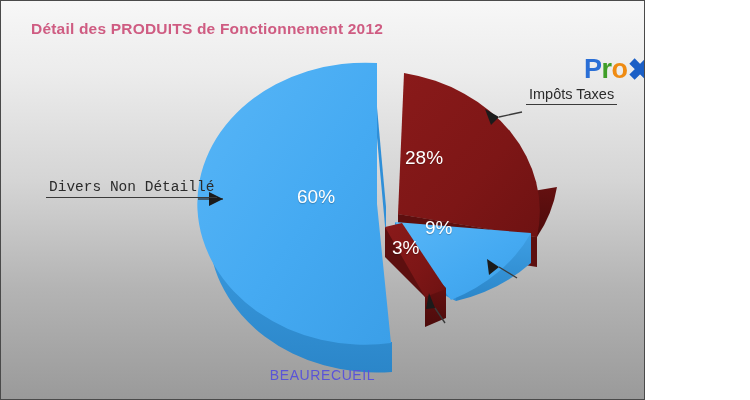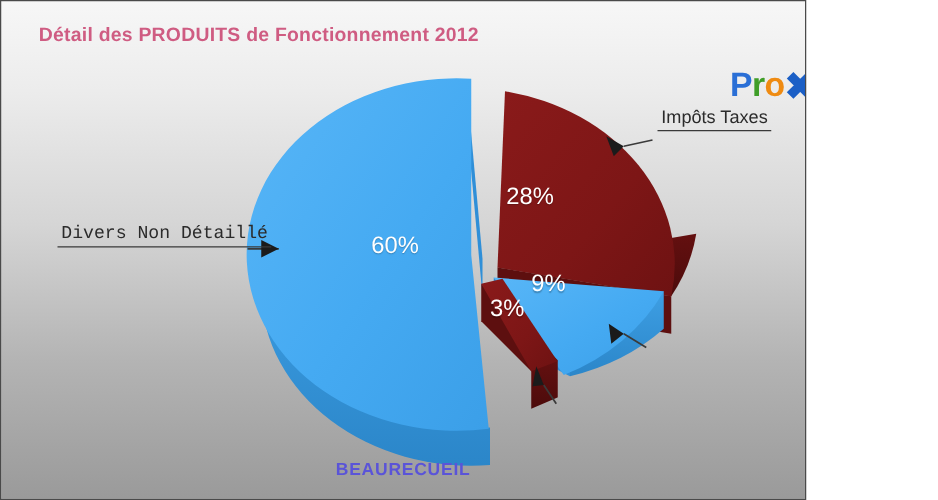--- a/index.html
+++ b/index.html
@@ -91,21 +91,20 @@
 
   
   #footer-city {
     position: absolute;
     left: 0; right: 0;
     top: 366px;
     text-align: center;
     font-size: 14px;
     color: #5a54d8;
     letter-spacing: 0.6px;
-    font-weight: bold;
   }
 </style>
 </head>
 <body>
 
 <div id="chart-root">
 
   <div id="title">Détail des PRODUITS de Fonctionnement 2012</div>
 
   <div id="logo">

